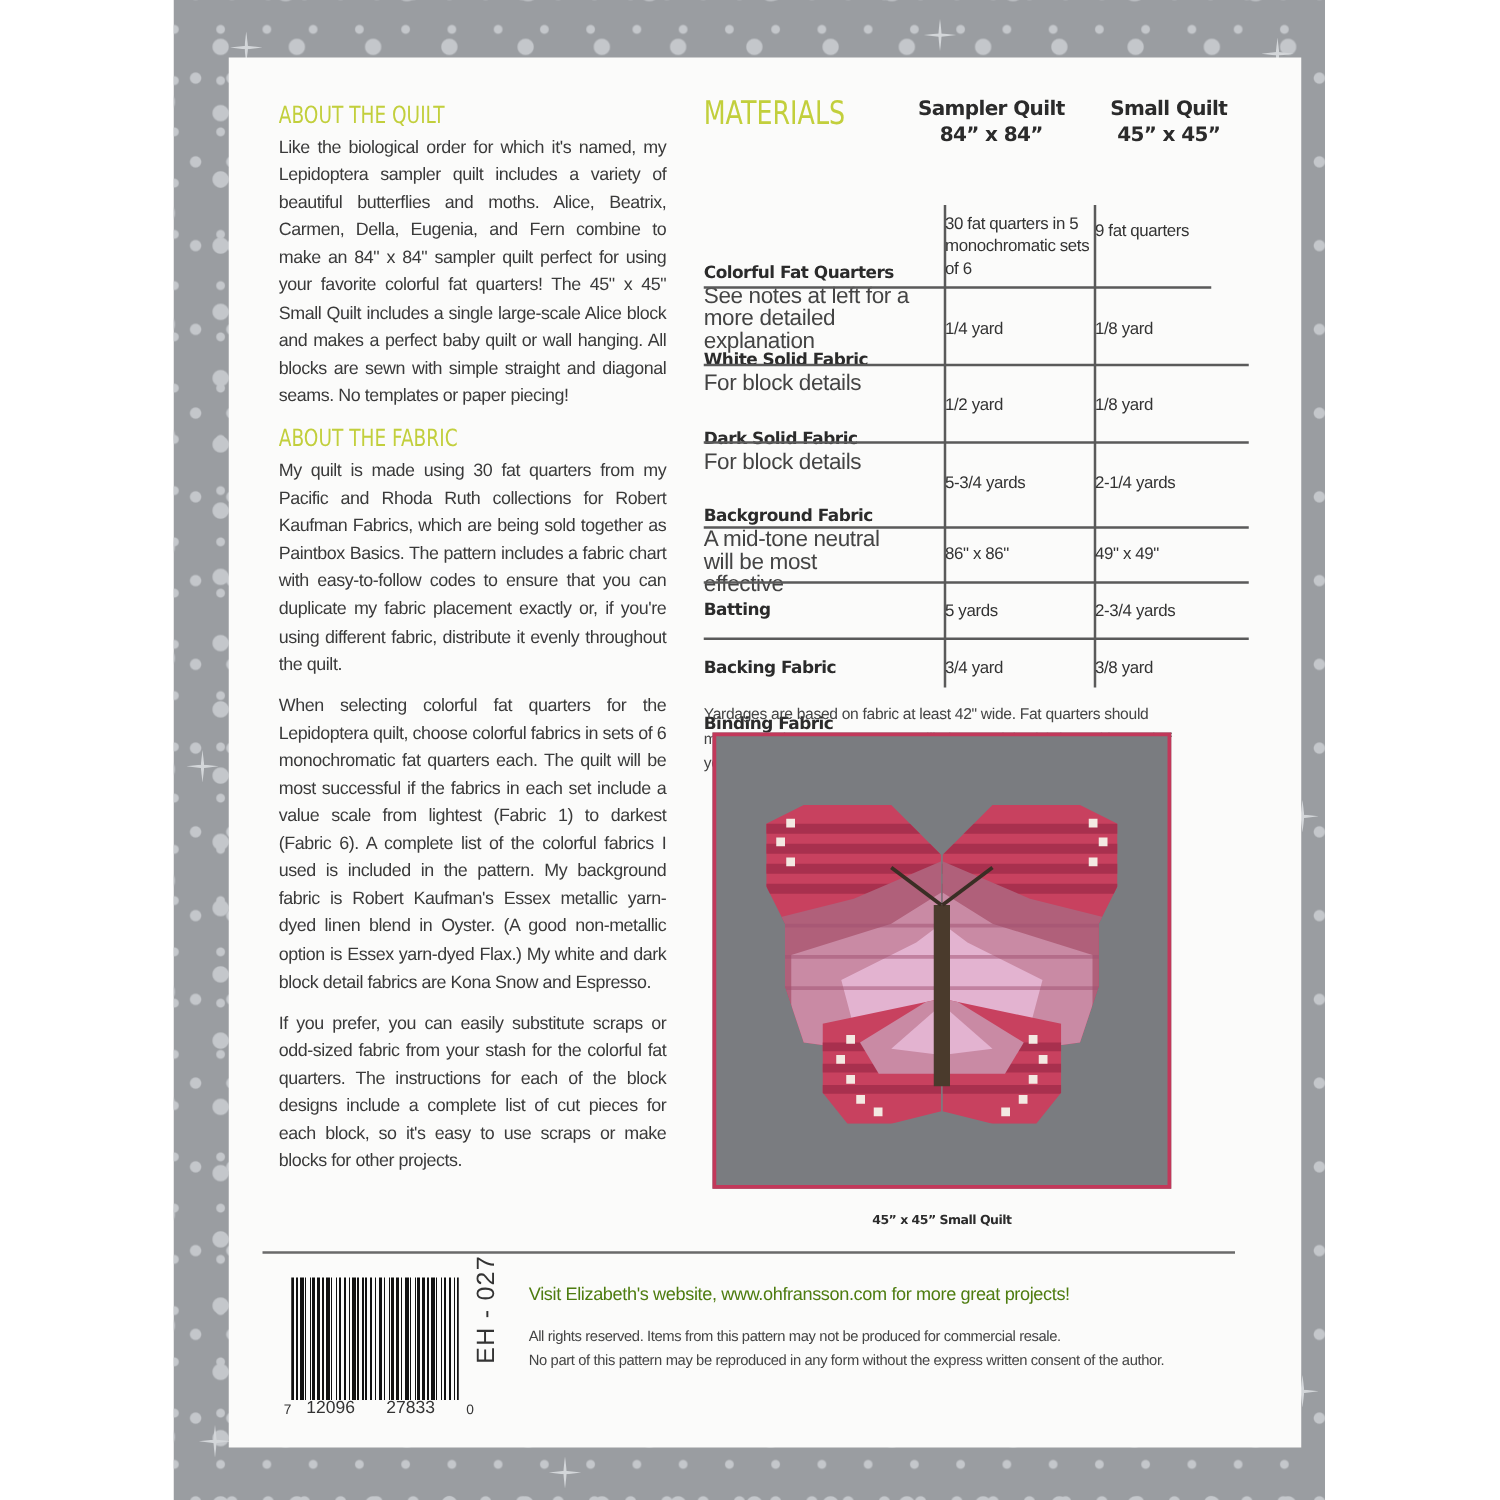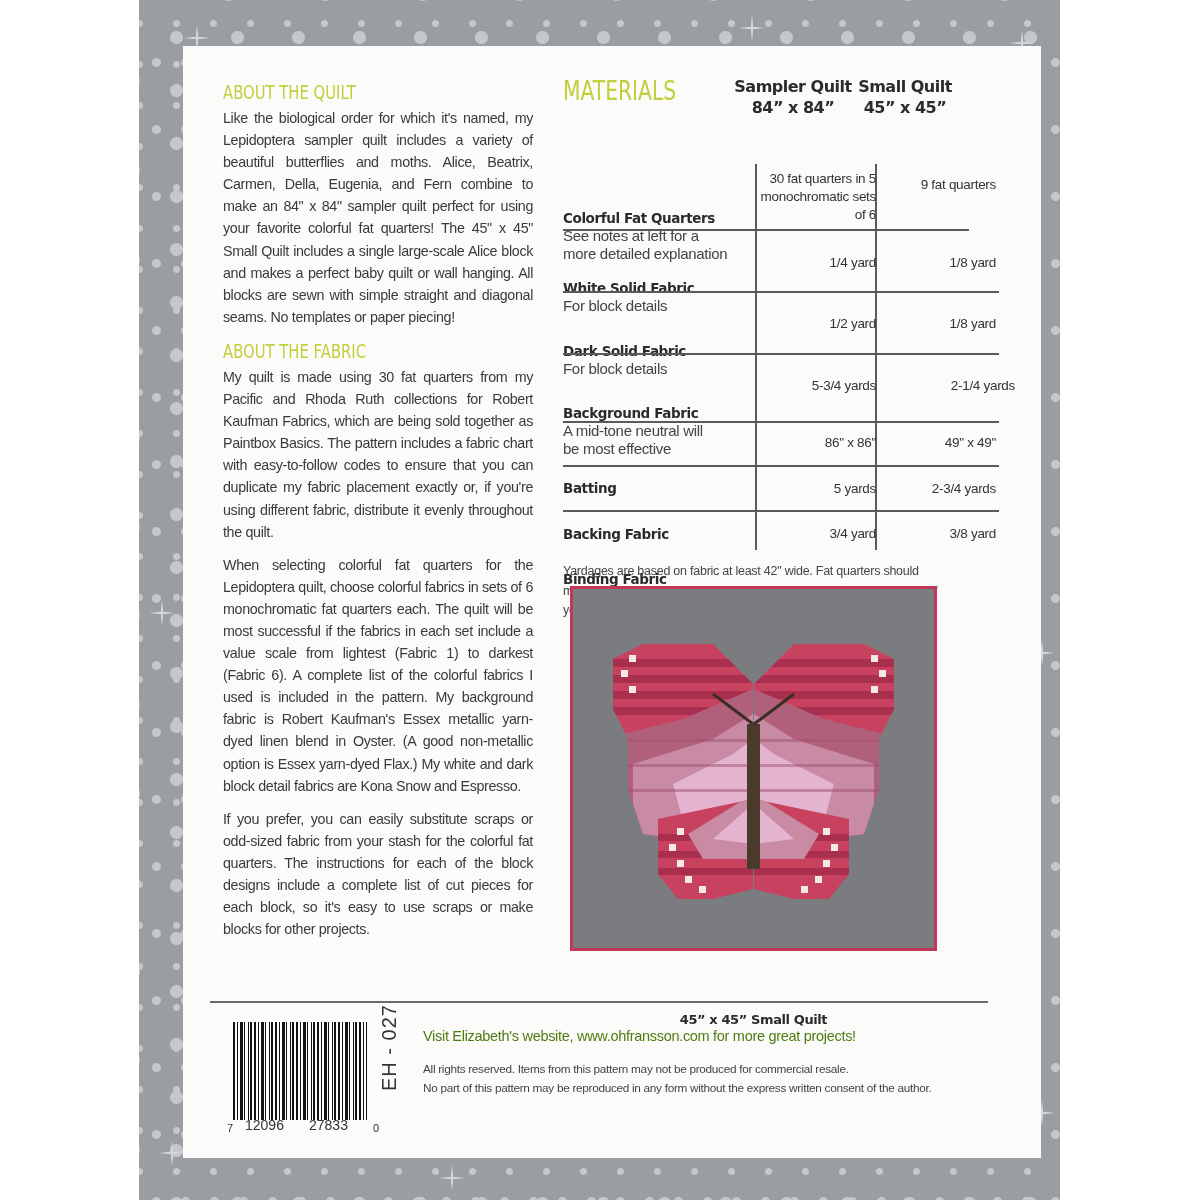--- a/index.html
+++ b/index.html
@@ -49,39 +49,39 @@
     position: absolute; top: 2px; width: 120px; text-align: center;
     font-family: "DejaVu Sans", sans-serif; font-weight: bold; font-size: 16px; line-height: 21px;
     color: #2b2b2b; letter-spacing: -0.5px;
   }
   .row { position: absolute; left: 0; width: 440px; }
   .row-label { position: absolute; left: 0; width: 190px; margin-top: 45px; }
   .row-name {
     font-family: "DejaVu Sans", sans-serif; font-weight: bold; font-size: 13.5px; line-height: 18px;
     color: #2b2b2b; letter-spacing: -0.4px;
   }
-  .row-note { font-size: 15px; line-height: 18px; color: #444; letter-spacing: -0.3px; }
+  .row-note { font-size: 18px; line-height: 18px; color: #444; letter-spacing: -0.3px; }
   .cell {
-    position: absolute; width: 120px; text-align: right;
+    position: absolute; width: 120px; text-align: left;
     font-size: 13.5px; line-height: 18px; color: #333; letter-spacing: -0.3px;
   }
   .hline { position: absolute; left: 0; height: 1.5px; background: #5a5a5a; }
   .vline { position: absolute; width: 1.5px; background: #5a5a5a; }
   .note {
     position: absolute; left: 0; top: 488px; width: 400px;
     font-size: 12.5px; line-height: 19.5px; color: #444; letter-spacing: -0.25px;
   }
 
   .quilt-box {
     position: absolute; left: 387px; top: 540px; width: 367px; height: 365px;
     background: #7a7c80; border: 3px solid #c2385a;
   }
   .quilt-caption {
-    position: absolute; left: 387px; top: 966px; width: 367px; text-align: center;
-    font-family: "DejaVu Sans", sans-serif; font-weight: bold; font-size: 13px; color: #2b2b2b; letter-spacing: -0.4px;
+    position: absolute; left: 387px; top: 925px; width: 367px; text-align: center;
+    font-family: "DejaVu Sans", sans-serif; font-weight: bold; font-size: 10px; color: #2b2b2b; letter-spacing: -0.4px;
   }
 
   .divider { position: absolute; left: 27px; top: 955px; width: 778px; height: 2px; background: #6a6a6a; }
 
   .barcode { position: absolute; left: 44px; top: 976px; width: 150px; height: 112px; }
   .barcode-bars {
     position: absolute; left: 6px; top: 0; width: 134px; height: 98px;
     background: repeating-linear-gradient(90deg,
       #111 0 2px, transparent 2px 4px, #111 4px 5px, transparent 5px 7px,
       #111 7px 10px, transparent 10px 11px, #111 11px 12px, transparent 12px 15px,
@@ -119,21 +119,21 @@
     <p class="body-text para">When selecting colorful fat quarters for the Lepidoptera quilt, choose colorful fabrics in sets of 6 monochromatic fat quarters each. The quilt will be most successful if the fabrics in each set include a value scale from lightest (Fabric 1) to darkest (Fabric 6). A complete list of the colorful fabrics I used is included in the pattern. My background fabric is Robert Kaufman's Essex metallic yarn-dyed linen blend in Oyster. (A good non-metallic option is Essex yarn-dyed Flax.) My white and dark block detail fabrics are Kona Snow and Espresso.</p>
     <p class="body-text para">If you prefer, you can easily substitute scraps or odd-sized fabric from your stash for the colorful fat quarters. The instructions for each of the block designs include a complete list of cut pieces for each block, so it's easy to use scraps or make blocks for other projects.</p>
   </div>
 
   <div class="materials">
     <div class="heading mat-title">MATERIALS</div>
     <div class="col-head" style="left:170px">
       <div>Sampler Quilt</div>
       <div>84” x 84”</div>
     </div>
-    <div class="col-head" style="left:282px">
+    <div class="col-head" style="left:312px">
       <div>Small Quilt</div>
       <div>45” x 45”</div>
     </div>
 
     <div class="vline" style="left:192px;top:90px;height:386px"></div>
     <div class="vline" style="left:312px;top:90px;height:386px"></div>
 
     <div class="row" style="top:90px">
       <div class="row-label">
           <div class="row-name">Colorful Fat Quarters</div>
@@ -163,21 +163,21 @@
       <div class="cell" style="left:313px;top:18px">1/8 yard</div>
     </div>
     <div class="hline" style="top:279px;width:436px"></div>
 
     <div class="row" style="top:285px">
       <div class="row-label">
           <div class="row-name">Background Fabric</div>
           <div class="row-note" style="width:150px">A mid-tone neutral will be most effective</div>
         </div>
       <div class="cell" style="left:193px;top:18px">5-3/4 yards</div>
-      <div class="cell" style="left:332px;top:18px">2-1/4 yards</div>
+      <div class="cell" style="left:313px;top:18px">2-1/4 yards</div>
     </div>
     <div class="hline" style="top:347px;width:436px"></div>
 
     <div class="row" style="top:360px">
       <div class="row-label">
           <div class="row-name">Batting</div>
         </div>
       <div class="cell" style="left:193px;top:0">86" x 86"</div>
       <div class="cell" style="left:313px;top:0">49" x 49"</div>
     </div>

